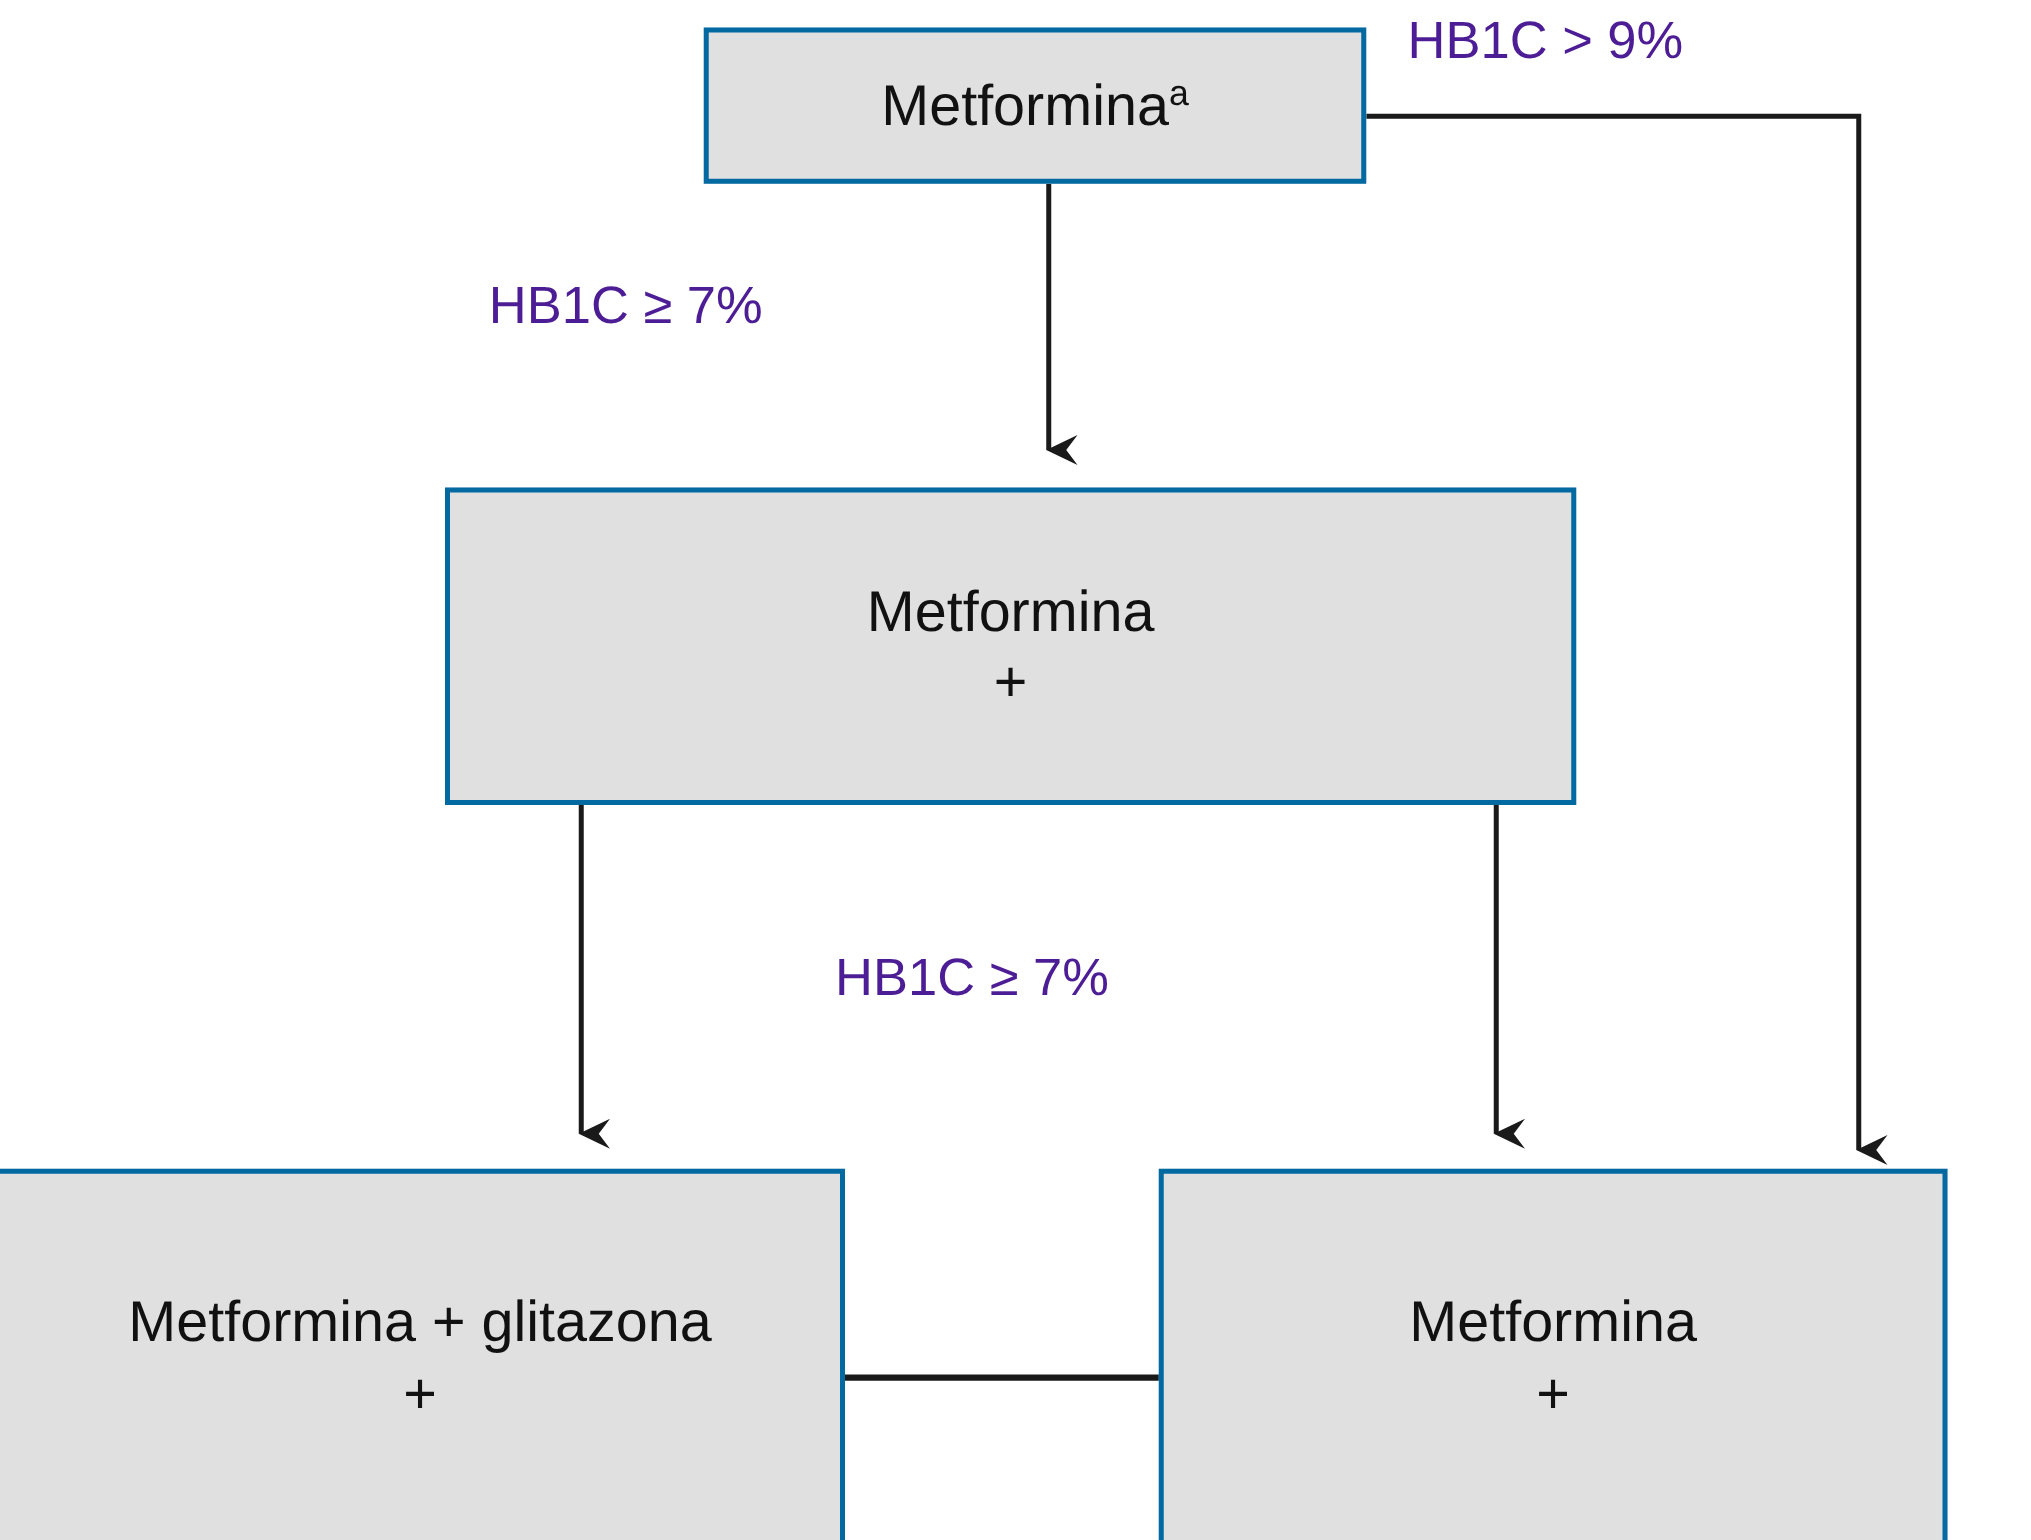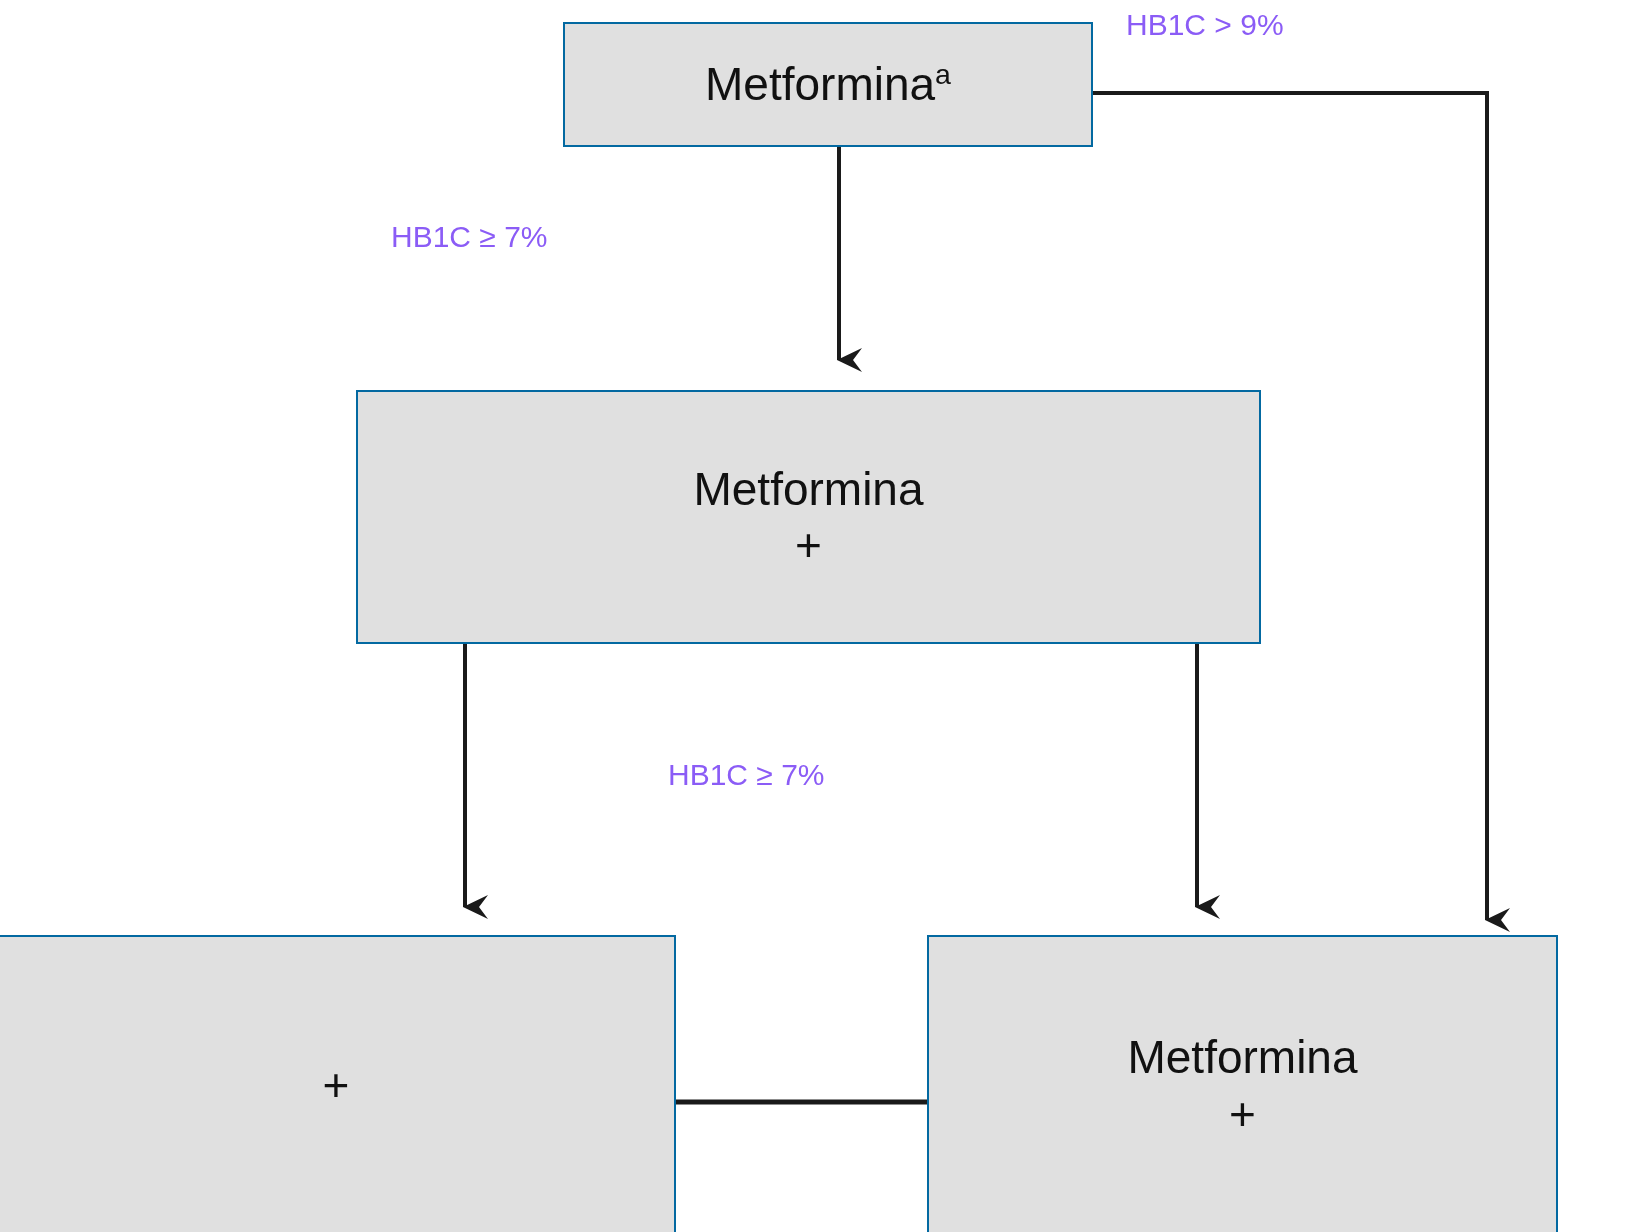--- a/index.html
+++ b/index.html
@@ -12,21 +12,21 @@
     width: 1625px;
     height: 1232px;
     background: #ffffff;
     font-family: "Liberation Sans", sans-serif;
     overflow: hidden;
   }
   .node {
     position: absolute;
     box-sizing: border-box;
     background: #e0e0e0;
-    border: 2px solid #0369a1;
+    border: 4px solid #0369a1;
     display: flex;
     flex-direction: column;
     align-items: center;
     justify-content: center;
     text-align: center;
     color: #111111;
     line-height: 1.22;
   }
   .node .line {
     display: block;
@@ -50,22 +50,22 @@
     left: -4px;   top: 935px;  width: 680px;  height: 301px;
     font-size: 46px;
   }
   #node-metformina-insulina {
     left: 927px;  top: 935px;  width: 631px;  height: 301px;
     font-size: 46px;
   }
   
   .edge-label {
     position: absolute;
-    color: #8b5cf6;
-    font-size: 30px;
+    color: #4c1d95;
+    font-size: 42px;
     white-space: nowrap;
   }
   #label-hb1c-gt9 { left: 1126px; top: 8px; }
   #label-hb1c-ge7-top { left: 391px; top: 220px; }
   #label-hb1c-ge7-mid { left: 668px; top: 758px; }
 
   #edges {
     position: absolute;
     left: 0; top: 0;
     width: 1625px; height: 1232px;
@@ -101,20 +101,21 @@
   <div id="node-metformina" class="node">
     <span class="line"><span>Metformina</span><sup>a</sup></span>
   </div>
 
   <div id="node-metformina-combo" class="node">
     <span class="line">Metformina</span>
     <span class="line">+</span>
   </div>
 
   <div id="node-metformina-glitazona" class="node">
+    <span class="line">Metformina + glitazona</span>
     <span class="line">+</span>
   </div>
 
   <div id="node-metformina-insulina" class="node">
     <span class="line">Metformina</span>
     <span class="line">+</span>
   </div>
 
   <div id="label-hb1c-gt9" class="edge-label">HB1C &gt; 9%</div>
 

